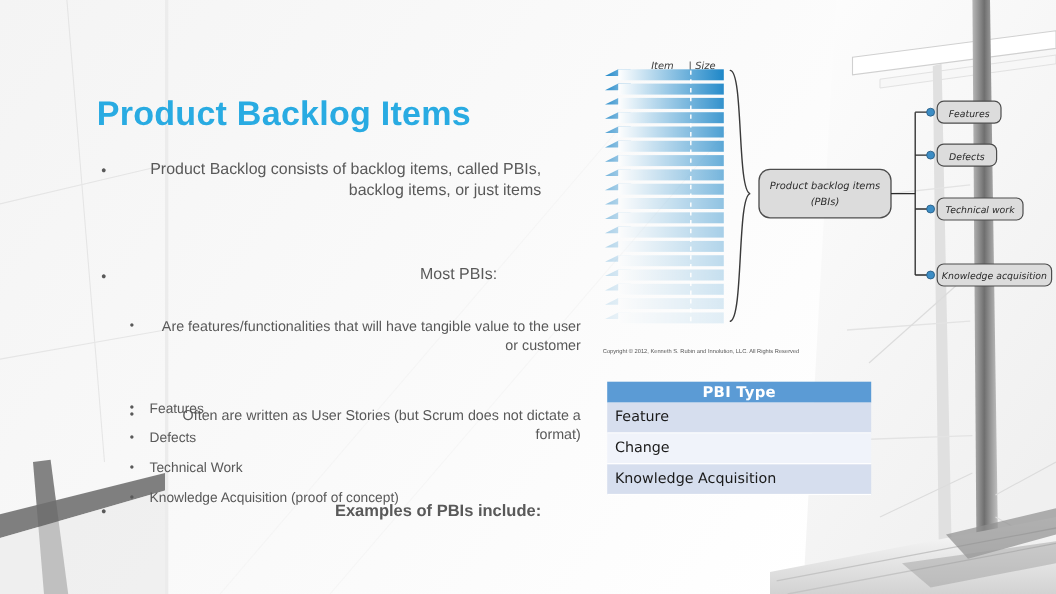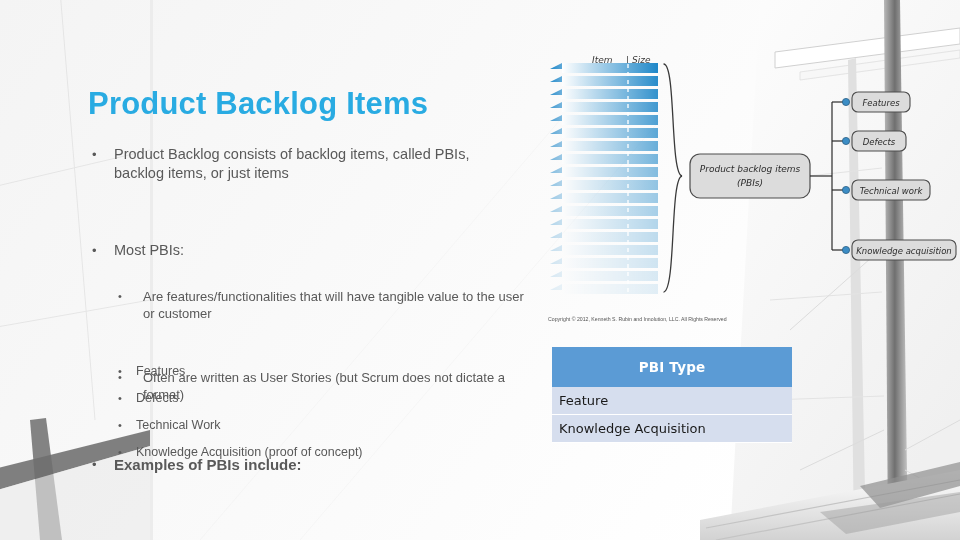--- a/index.html
+++ b/index.html
@@ -43,20 +43,21 @@
     display: block;
   }
   .bullet-row > .bdot {
     position: absolute;
     left: 0;
     top: 0;
     color: #595959;
   }
   .bullet-row > .btxt {
     display: block;
+    text-align: right;
   }
 
   
   #b1 { left: 92px; top: 145px; width: 400px; font-size: 14.5px; line-height: 19px; }
   #b1 .bdot { font-size: 13px; }
   #b1 .btxt { padding-left: 22px; }
 
   #b2 { left: 92px; top: 203px; width: 360px; font-size: 14.5px; line-height: 19px; }
   #b2 .bdot { font-size: 13px; }
   #b2 .btxt { padding-left: 22px; }
@@ -108,21 +109,21 @@
     width: 240px;
     border-collapse: collapse;
     font-family: "DejaVu Sans", sans-serif;
   }
   #pbi-table th {
     background: #5B9BD5;
     color: #ffffff;
     font-size: 13.5px;
     font-weight: bold;
     text-align: center;
-    height: 40px;
+    height: 19px;
     padding: 0;
     letter-spacing: 0.2px;
   }
   #pbi-table td {
     font-size: 13px;
     color: #1a1a1a;
     height: 27px;
     padding: 0 0 0 7px;
     border-bottom: 1.5px solid #ffffff;
   }
@@ -405,19 +406,22 @@
   <table id="pbi-table">
     <thead>
       <tr>
         <th>PBI Type</th>
       </tr>
     </thead>
     <tbody>
       <tr class="odd">
         <td>Feature</td>
       </tr>
+      <tr class="even">
+        <td>Change</td>
+      </tr>
       <tr class="odd">
         <td>Knowledge Acquisition</td>
       </tr>
     </tbody>
   </table>
 
 </div>
 
 </body></html>

